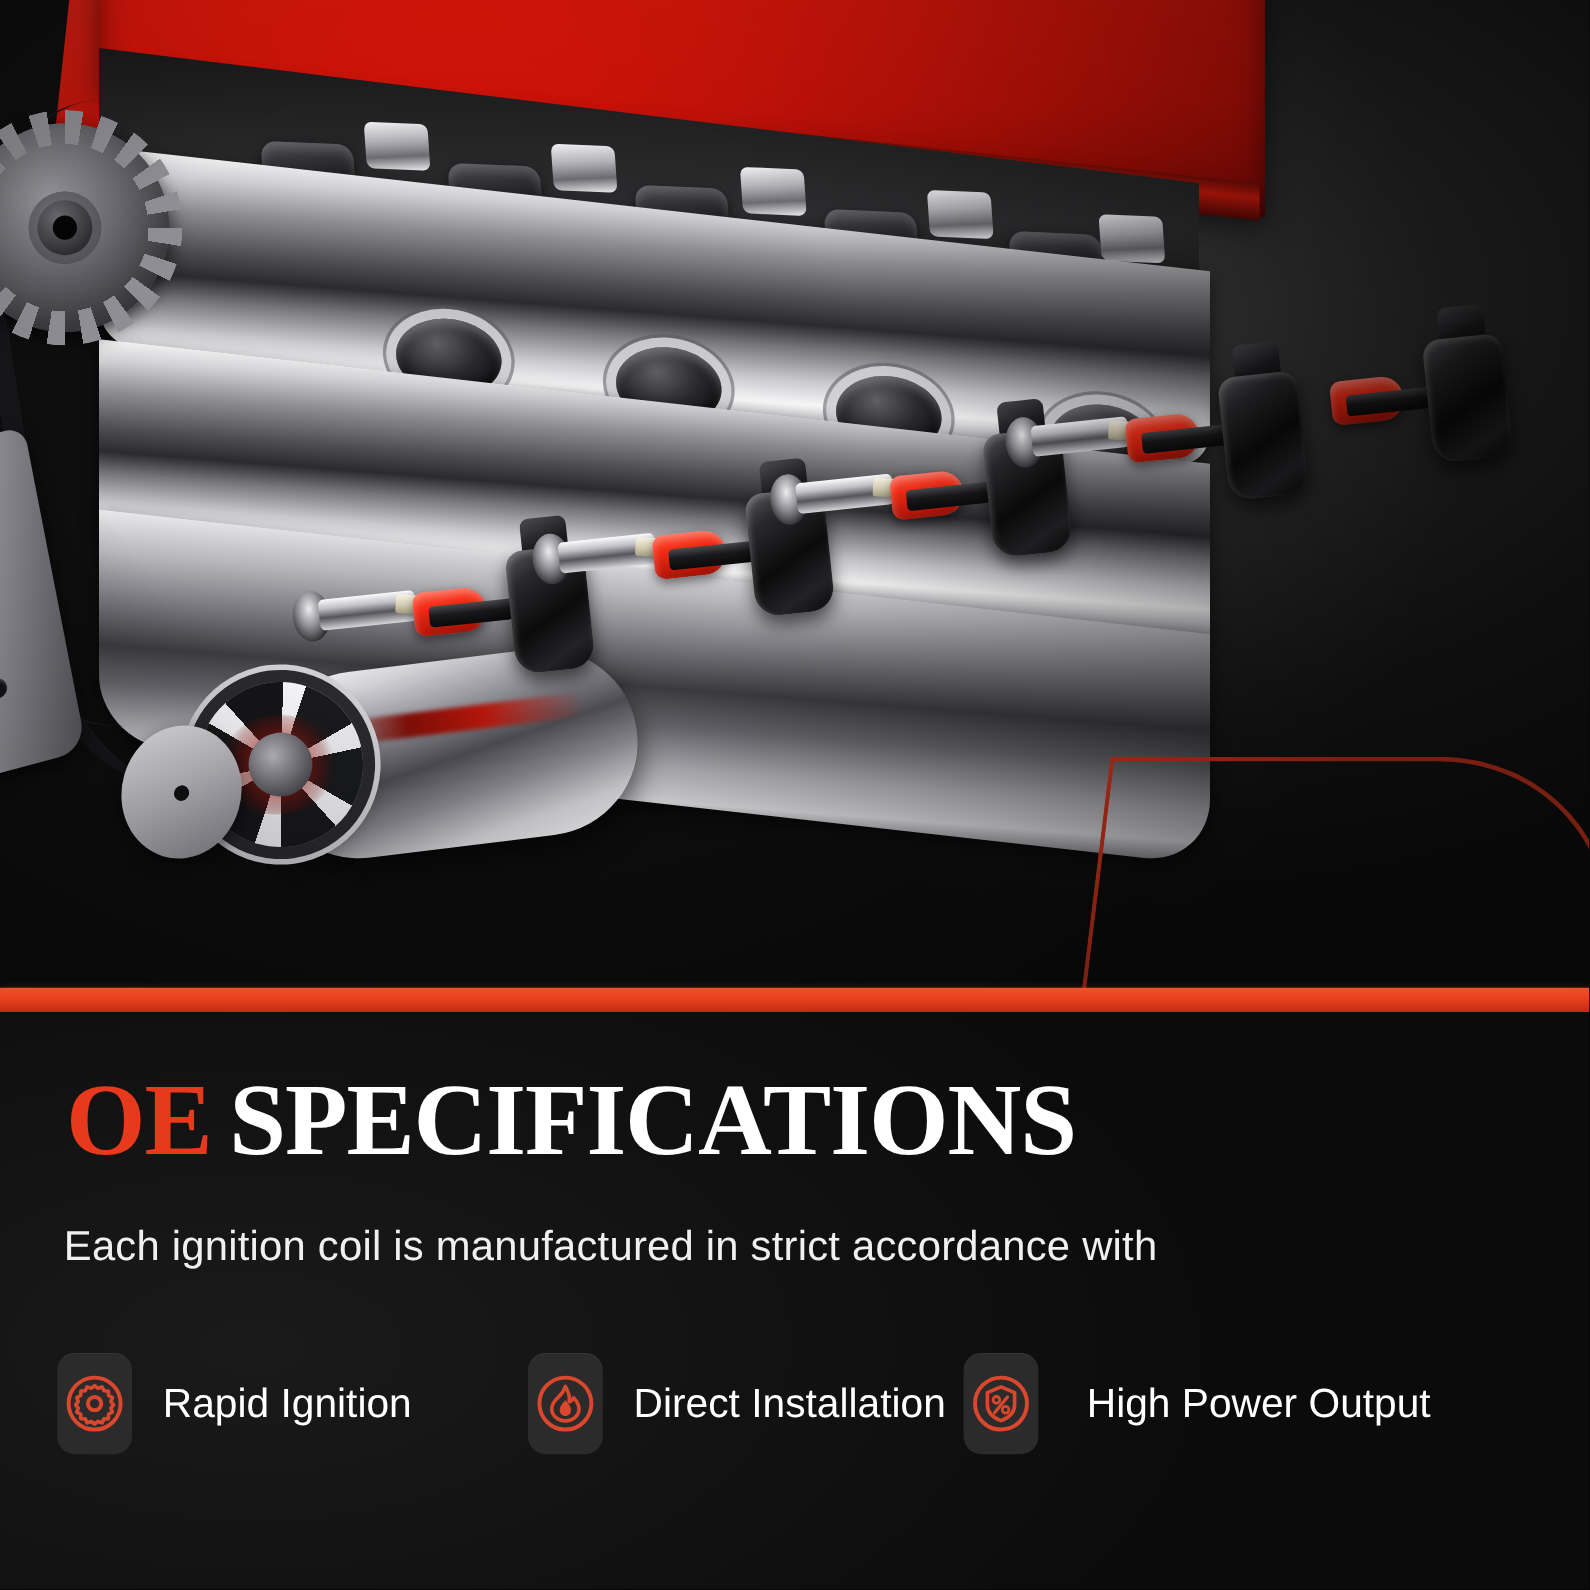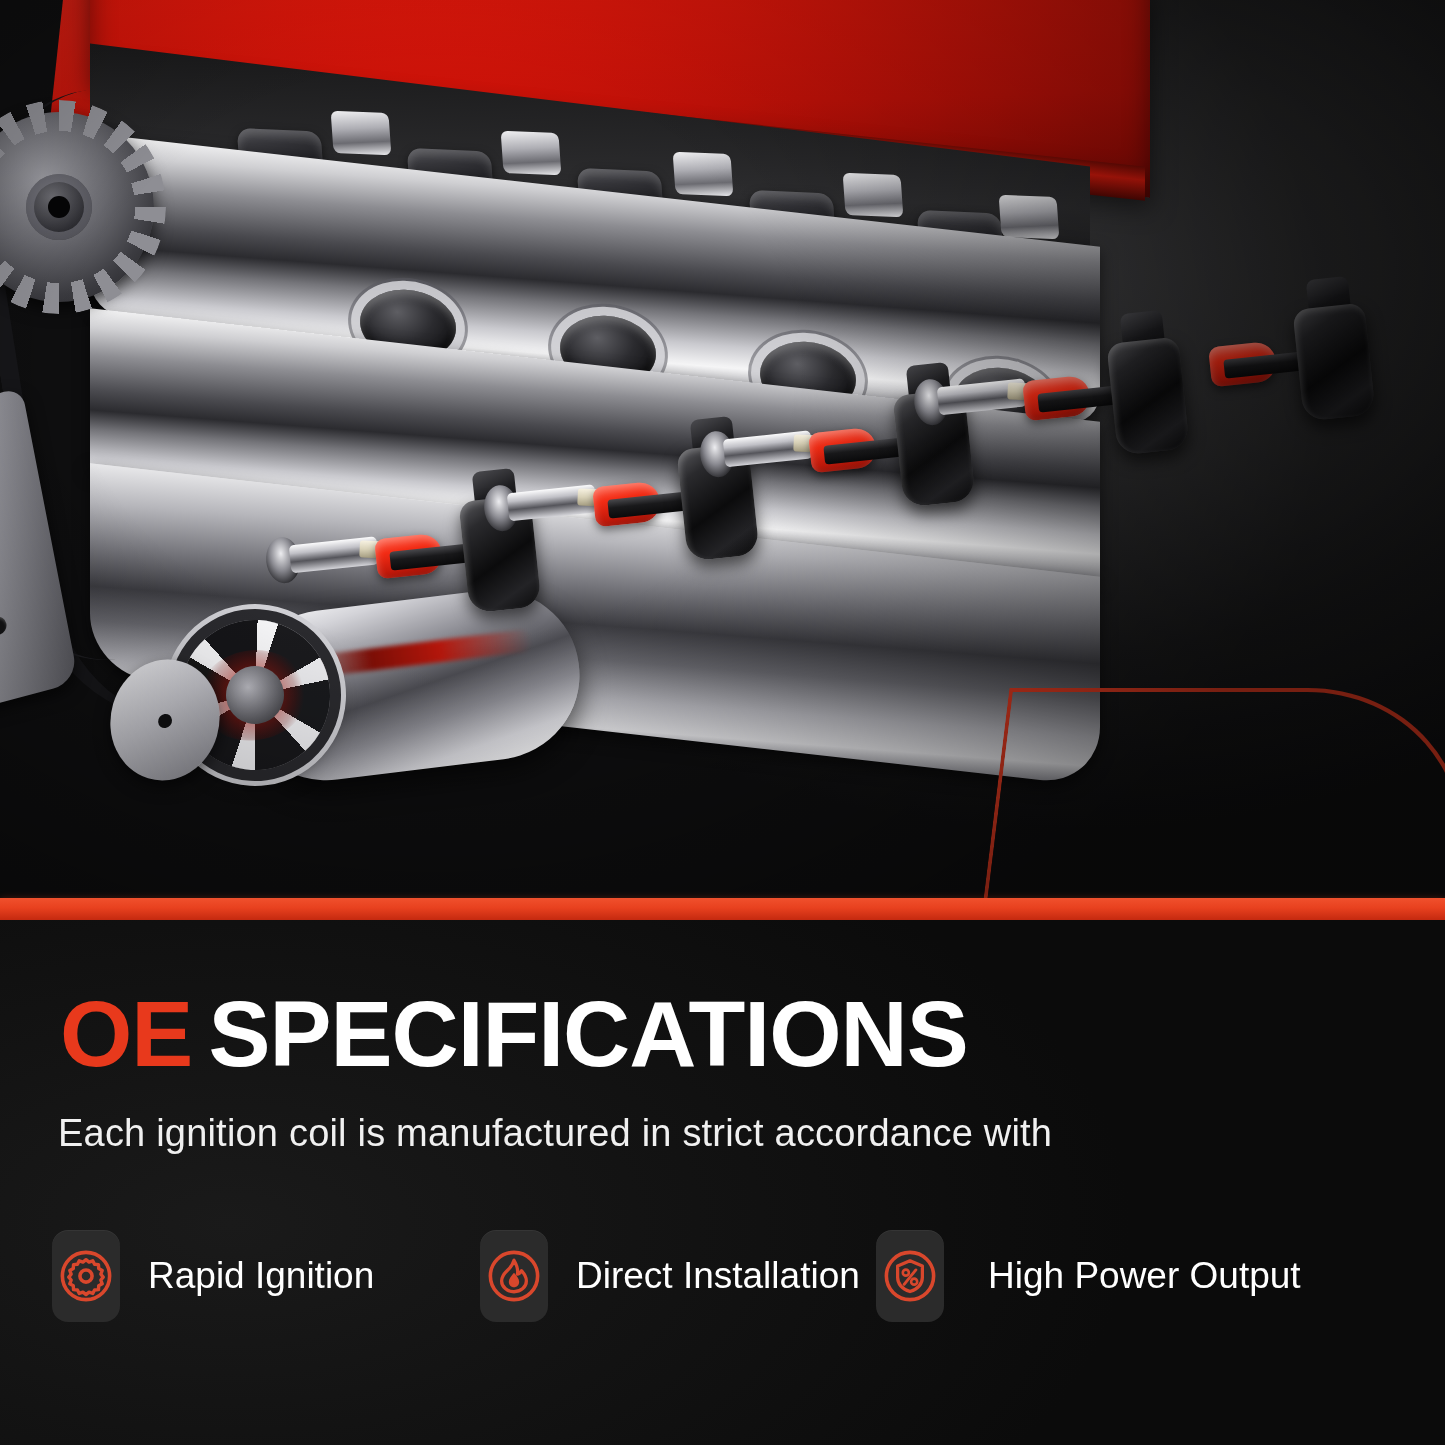--- a/index.html
+++ b/index.html
@@ -380,27 +380,27 @@
     left: 0; top: 920px;
     width: 1445px;
     height: 525px;
     background:
       radial-gradient(ellipse 900px 460px at 16% 58%, #1a1a1a 0%, #131313 45%, #0b0b0b 100%),
       #0d0d0d;
   }
 
   .headline {
     position: absolute;
-    left: 60px; top: 68px;
+    left: 60px; top: 52px;
     font-size: 93px;
     font-weight: 700;
     letter-spacing: -1px;
     line-height: 1;
     white-space: nowrap;
-    font-family: Liberation Sans, sans-serif;
+    font-family: Liberation Serif, serif;
   }
   .headline .oe {
     color: #e8391c;
   }
   .headline .rest {
     color: #ffffff;
     margin-left: 16px;
   }
 
   .subtitle {

